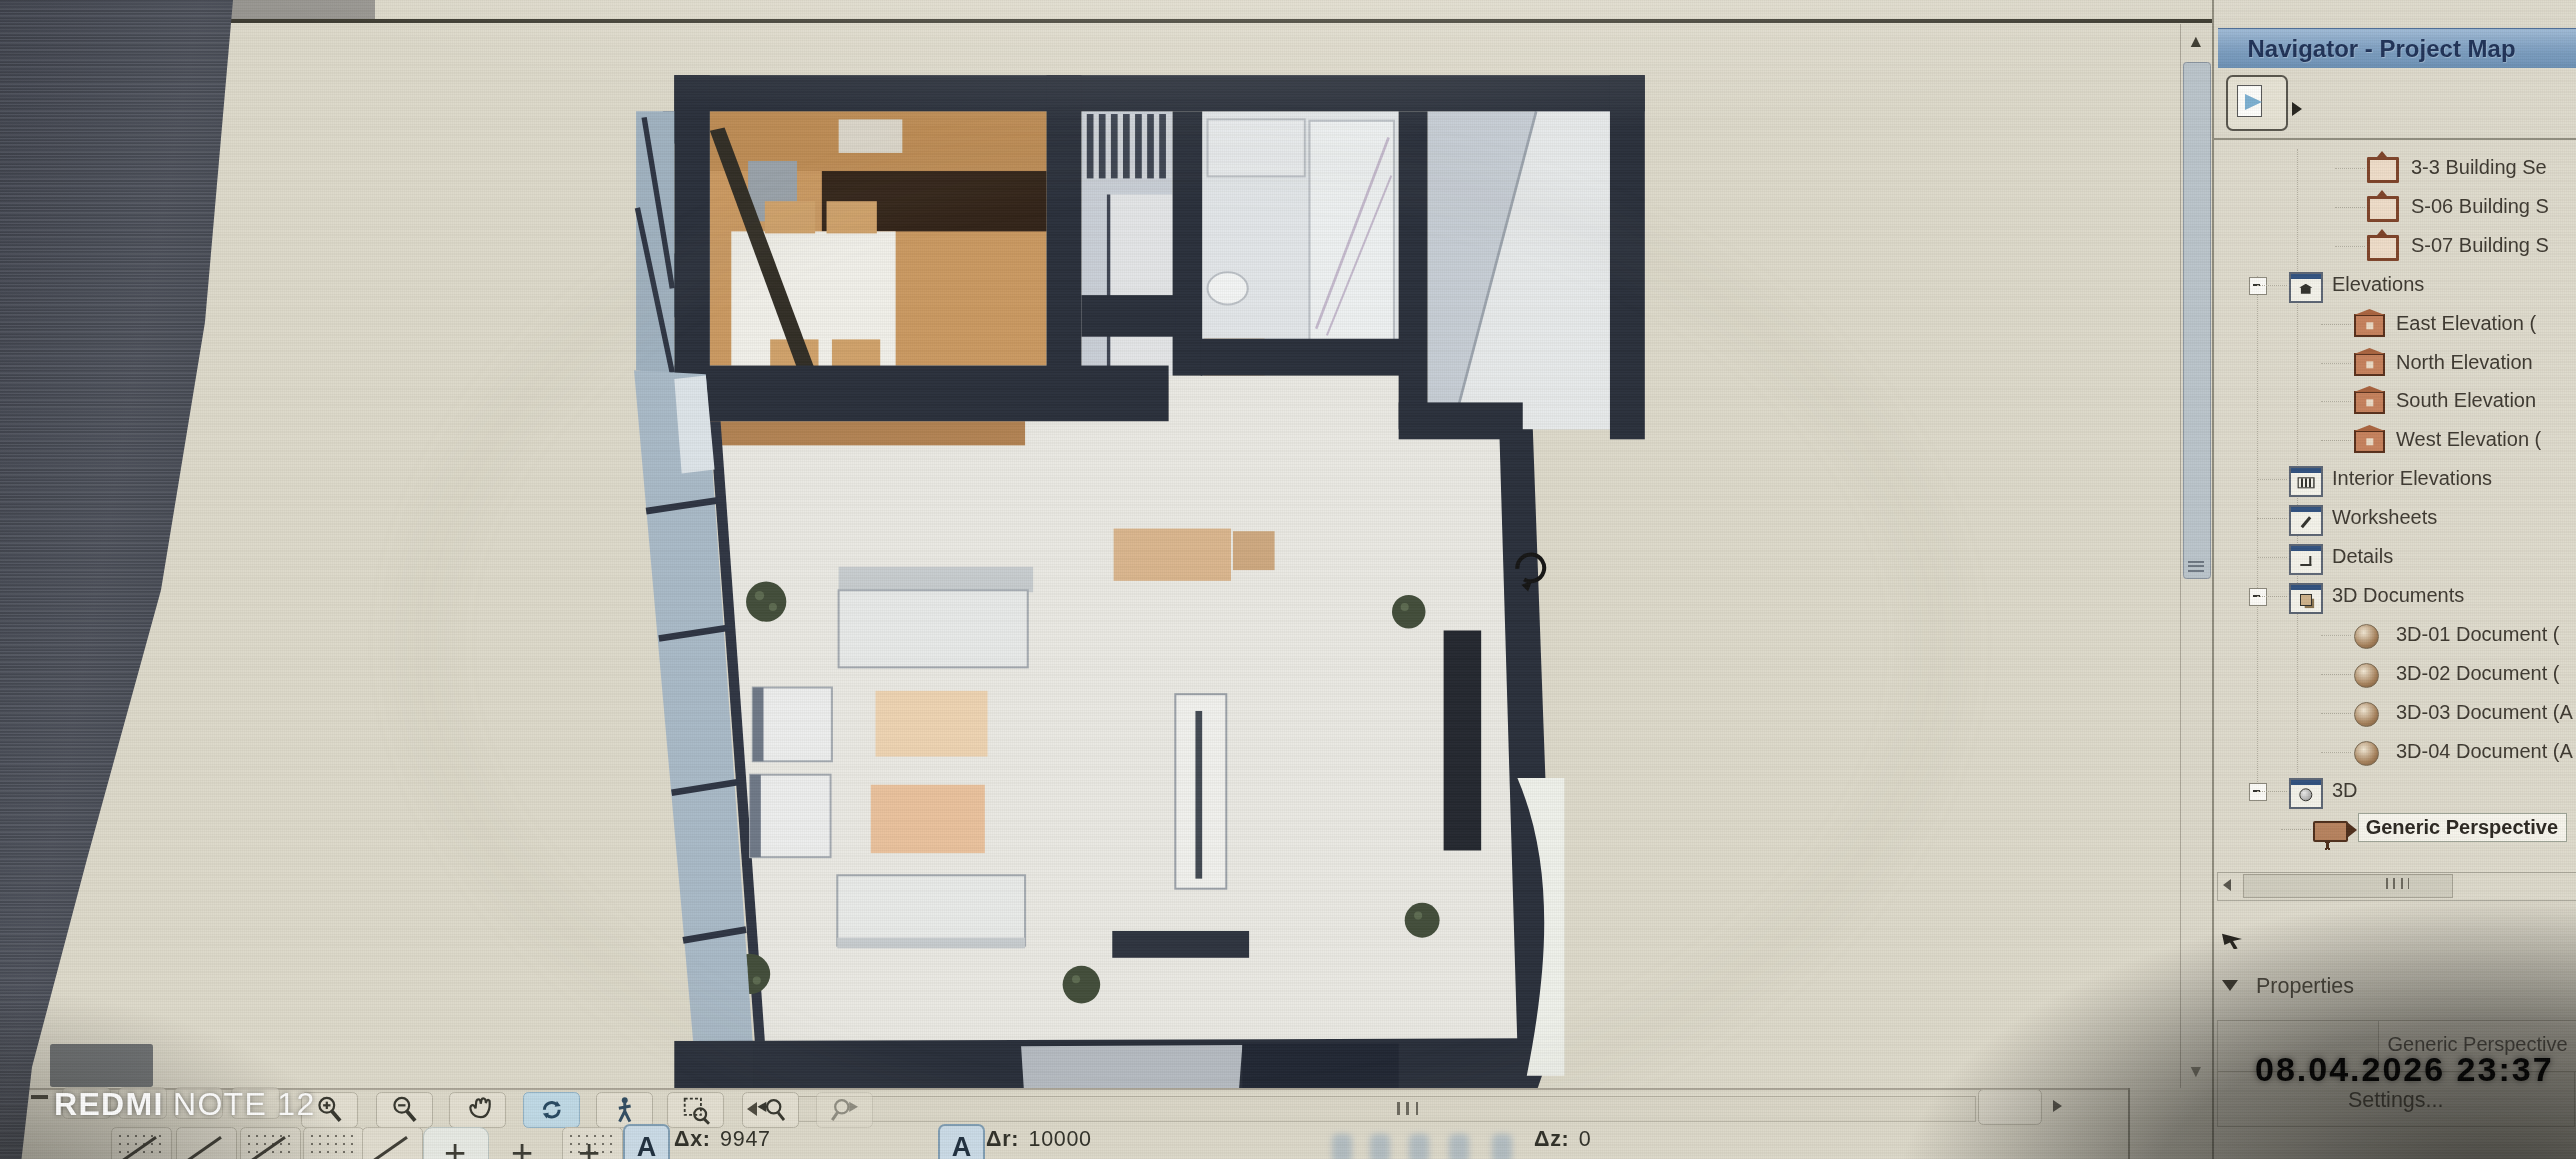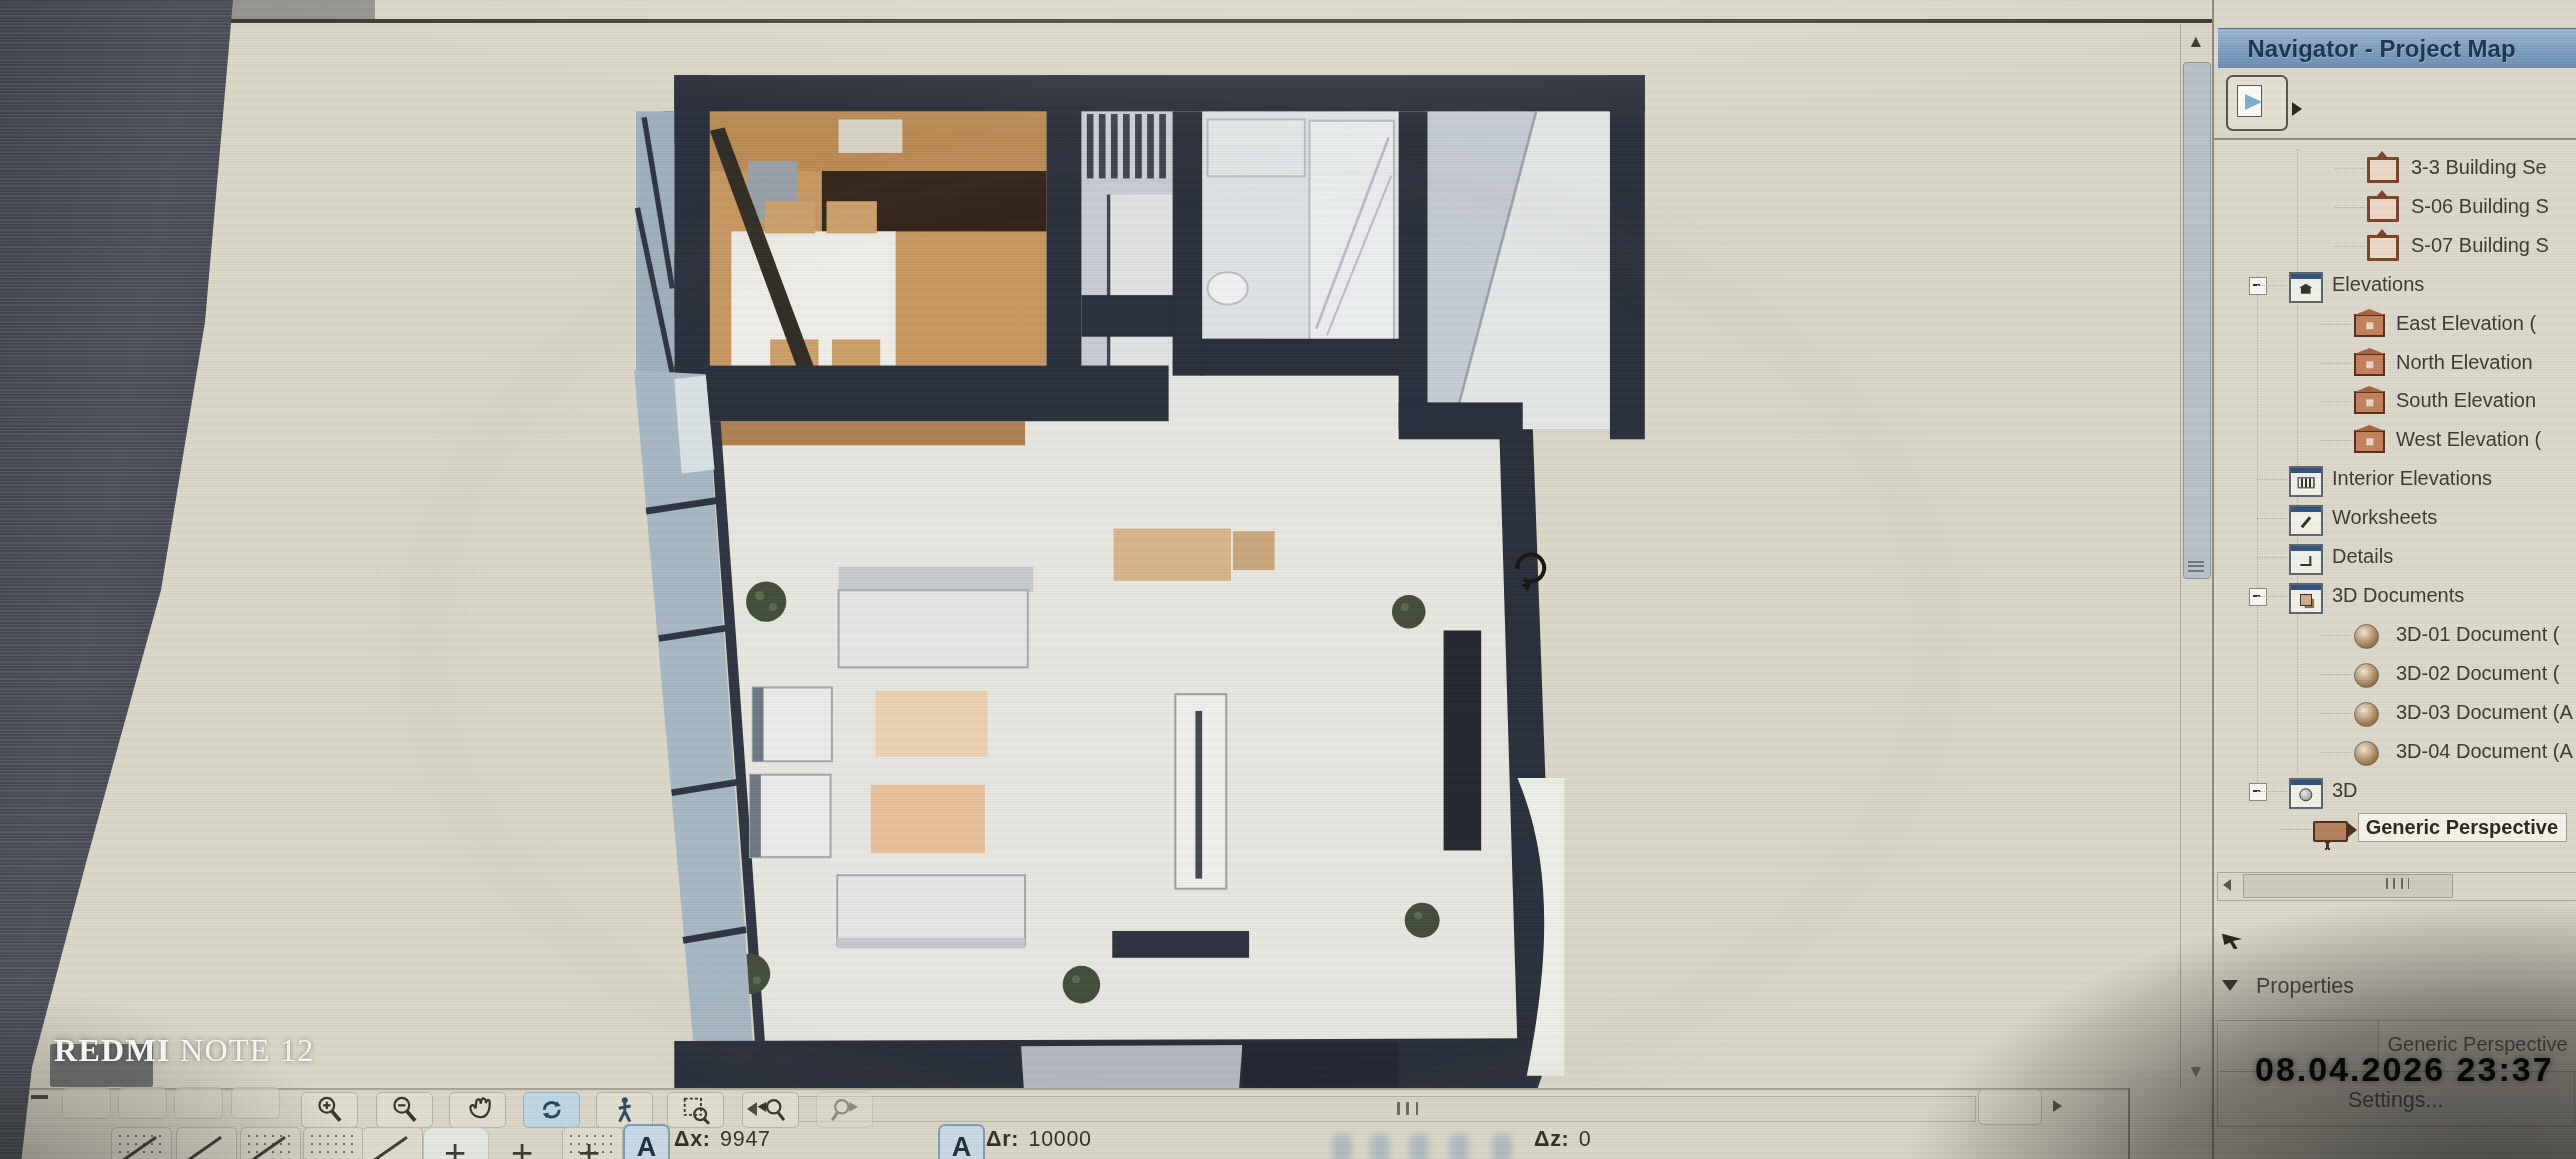--- a/index.html
+++ b/index.html
@@ -130,22 +130,22 @@
   #props-header{position:absolute;left:0;top:971px;width:364px;height:32px;}
   #props-header .tri{position:absolute;left:8px;top:9.4px;width:0;height:0;
     border-left:8.7px solid transparent;border-right:8.7px solid transparent;border-top:11.4px solid #3a372e;}
   #props-header span{position:absolute;left:42px;top:2.7px;font-size:21.5px;color:#4a463c;}
   .prop-cell{position:absolute;border:1.3px solid #b4b0a2;background:#dcd8ca;}
   #prop-val{background:#e2ddcf;font-size:20px;color:#55514a;text-align:center;line-height:47px;white-space:nowrap;overflow:hidden;}
   #settings-btn{position:absolute;left:2.7px;top:1071px;width:358px;height:56px;border:1.3px solid #b4b0a2;
     background:#dcd8ca;font-size:21.5px;color:#4a463c;text-align:center;line-height:54px;}
 
   
-  #wm-redmi{left:54px;top:1032px;z-index:60;font-size:32px;color:#fafafa;letter-spacing:1.3px;
-    text-shadow:0 0 5.4px rgba(0,0,0,.45);white-space:nowrap;font-family:Liberation Serif, serif;}
+  #wm-redmi{left:54px;top:1086px;z-index:60;font-size:32px;color:#fafafa;letter-spacing:1.3px;
+    text-shadow:0 0 5.4px rgba(0,0,0,.45);white-space:nowrap;}
   #wm-redmi b{font-weight:800;margin-right:9.4px;}
   #wm-date{left:2255px;top:1050px;z-index:60;font-size:34px;font-weight:600;color:#000000;
     letter-spacing:2px;text-shadow:0 0 6.7px rgba(0,0,0,.55);white-space:nowrap;}
   .vignette{pointer-events:none;z-index:50;left:0;top:0;width:2576px;height:1159px;}
   #vg-br{background:radial-gradient(ellipse 839px 429px at 97% 104%,rgba(18,18,16,.8),rgba(18,18,16,.5) 42%,rgba(18,18,16,0) 72%);}
   #vg-bl{background:radial-gradient(ellipse 637px 349px at -2% 106%,rgba(22,22,20,.55),rgba(22,22,20,0) 70%);}
   #vg-top{background:radial-gradient(ellipse 1610px 335px at 50% -8%,rgba(255,253,244,.28),rgba(255,253,244,0) 70%);}
   #scanlines{pointer-events:none;z-index:70;left:0;top:0;width:2576px;height:1159px;opacity:.8;
     background:repeating-linear-gradient(0deg,rgba(110,105,92,.055) 0 1.3px,rgba(255,255,255,.045) 1.3px 2.7px),
                repeating-linear-gradient(90deg,rgba(90,85,75,.035) 0 0.7px,transparent 0.7px 2px);}

